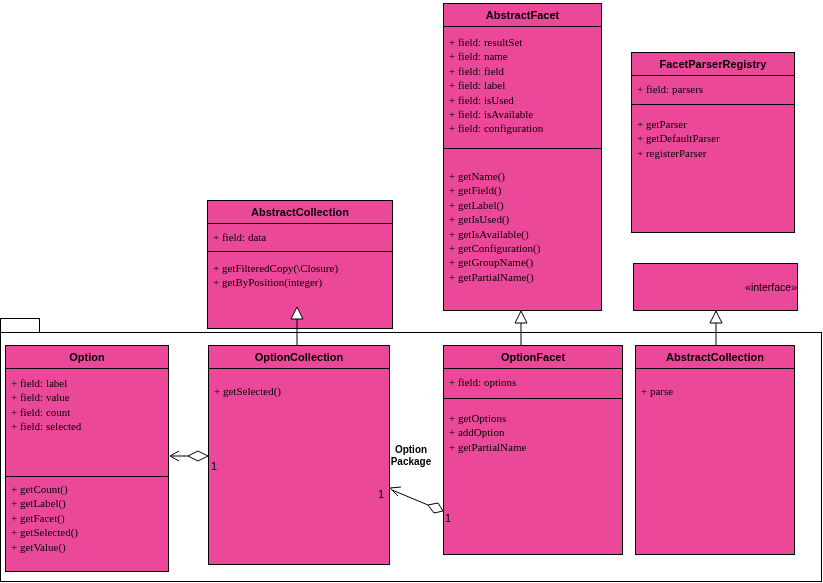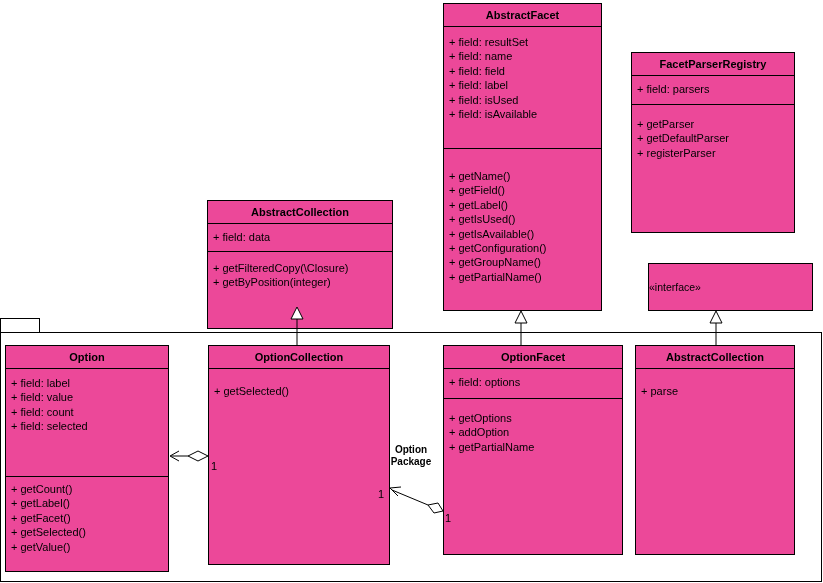--- a/index.html
+++ b/index.html
@@ -6,26 +6,26 @@
   html,body { background:#fff; }
   body { font-family:"Liberation Sans", sans-serif; color:#000; }
   .canvas { position:relative; width:823px; height:583px; background:#fff; overflow:hidden; }
 
   
   .pkg-tab, .pkg-body { position:absolute; border:1px solid #000; background:transparent; }
 
   
   .uml-class { position:absolute; border:1px solid #000; background:#ec4899; display:flex; flex-direction:column; font-size:11px; z-index:2; }
   .uml-title { flex:0 0 auto; font-weight:bold; text-align:center; padding:5px 2px 4px; line-height:13px; border-bottom:1px solid #000; }
-  .uml-section { flex:0 0 auto; padding:6px 5px 18px; border-bottom:1px solid #000; overflow:hidden; }
+  .uml-section { flex:0 0 auto; padding:6px 5px 18px; border-bottom:1px solid #000; overflow:hidden;font-family:Liberation Serif, serif; }
   .uml-section.grow { flex:1 1 auto; border-bottom:none; }
   .uml-line { line-height:14.4px; white-space:nowrap; }
 
   
-  .iface { justify-content:center; text-align:left;margin-left:15px; }
+  .iface { justify-content:center; text-align:right; }
   .iface-stereotype { font-size:10.5px; line-height:14px; }
   .iface-name { font-weight:bold; line-height:14px; }
 
   
   svg.overlay { position:absolute; left:0; top:0; z-index:3; pointer-events:none; }
   svg.overlay line, svg.overlay polyline { stroke:#000; stroke-width:1; fill:none; }
   svg.overlay polygon { stroke:#000; stroke-width:1; fill:#fff; }
 
   
   .pkg-label { position:absolute; z-index:4; font-size:10px; font-weight:bold; text-align:center; line-height:12px; }
@@ -41,20 +41,21 @@
 
   <div class="uml-class" style="left:443px;top:3px;width:159px;height:308px">
     <div class="uml-title">AbstractFacet</div>
     <div class="uml-section" style="height:122px;padding-top:8px">
         <div class="uml-line">+ field: resultSet</div>
         <div class="uml-line">+ field: name</div>
         <div class="uml-line">+ field: field</div>
         <div class="uml-line">+ field: label</div>
         <div class="uml-line">+ field: isUsed</div>
         <div class="uml-line">+ field: isAvailable</div>
+        <div class="uml-line">+ field: configuration</div>
       </div>
     <div class="uml-section grow" style="padding-top:20px">
         <div class="uml-line">+ getName()</div>
         <div class="uml-line">+ getField()</div>
         <div class="uml-line">+ getLabel()</div>
         <div class="uml-line">+ getIsUsed()</div>
         <div class="uml-line">+ getIsAvailable()</div>
         <div class="uml-line">+ getConfiguration()</div>
         <div class="uml-line">+ getGroupName()</div>
         <div class="uml-line">+ getPartialName()</div>

